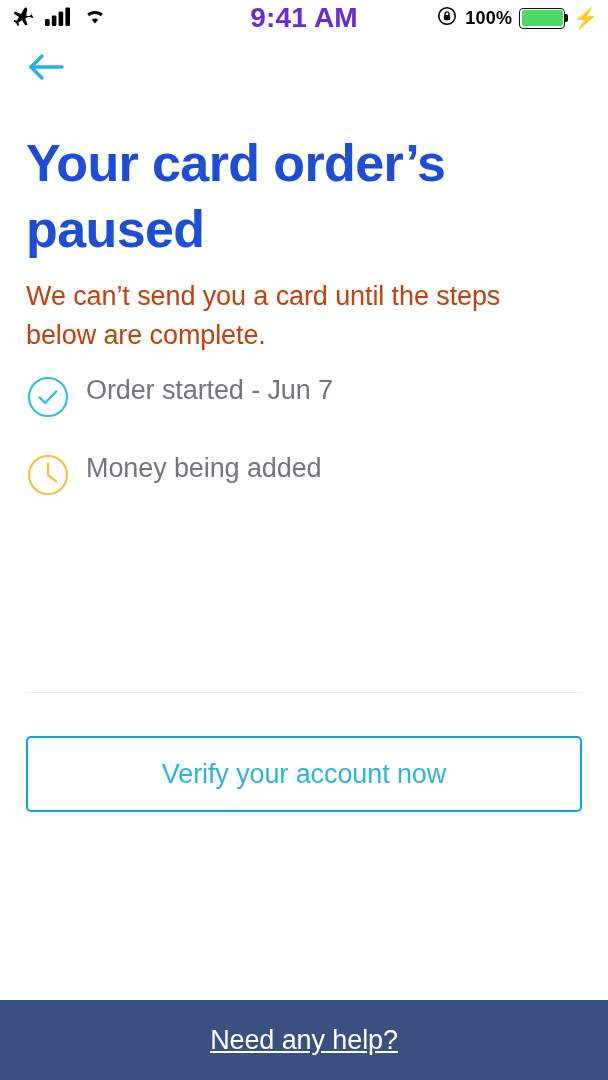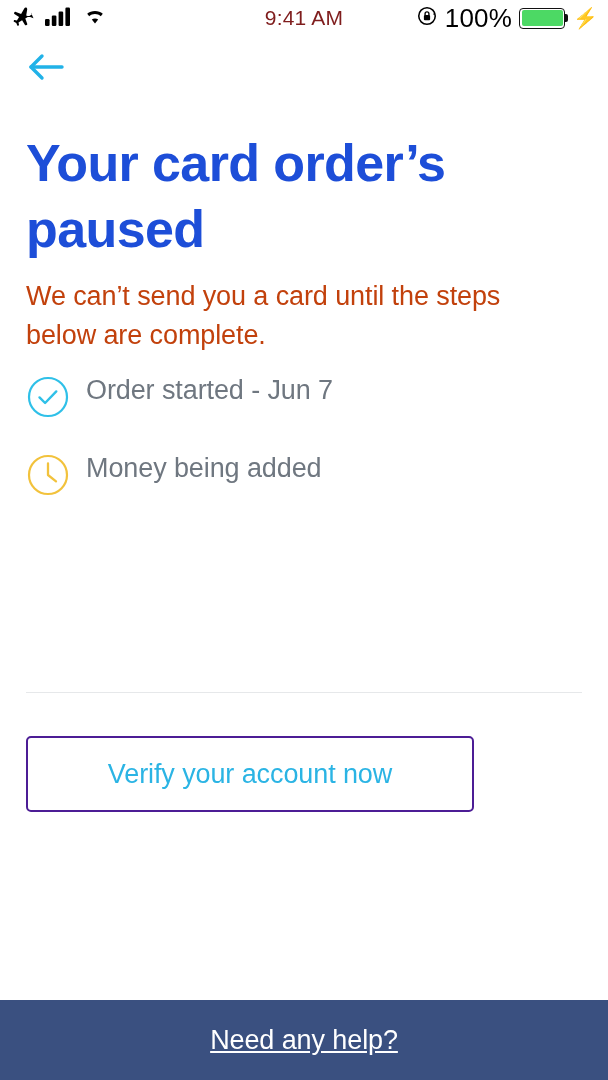--- a/index.html
+++ b/index.html
@@ -13,22 +13,22 @@
 
   
   .statusbar {
     position:absolute; top:0; left:0; width:608px; height:36px;
     display:flex; align-items:center; background:#fff;
   }
   .sb-left { position:absolute; left:12px; top:0; height:36px; display:flex; align-items:center; gap:9px; }
   .sb-center { position:absolute; left:0; width:608px; text-align:center; top:0; height:36px;
                display:flex; align-items:center; justify-content:center; }
   .sb-right { position:absolute; right:10px; top:0; height:36px; display:flex; align-items:center; gap:7px; }
-  .sb-time { font-size:21px; font-weight:400; color:#7f1d1d; letter-spacing:.2px; }
-  .sb-pct  { font-size:26px; font-weight:400; color:#000; letter-spacing:.2px; }
+  .sb-time { font-size:28px; font-weight:700; color:#6d28d9; letter-spacing:.2px; }
+  .sb-pct  { font-size:18px; font-weight:700; color:#000; letter-spacing:.2px; }
   .battery {
     position:relative; width:46px; height:21px; border:1.6px solid #111; border-radius:4px;
     padding:1.6px; display:flex; align-items:center;
   }
   .battery .fill { background:#4CD964; width:100%; height:100%; border-radius:2px; }
   .battery .nub {
     position:absolute; right:-4px; top:50%; transform:translateY(-50%);
     width:3px; height:8px; background:#111; border-radius:0 2px 2px 0;
   }
   .bolt { font-size:20px; color:#000; line-height:1; margin-left:1px; }
@@ -59,22 +59,22 @@
   .step-label {
     font-size:27px; font-weight:400; color:#6F7780; letter-spacing:-0.1px;
   }
   .step-label.muted { color:#8E959C; }
 
   .divider {
     position:absolute; left:26px; top:692px; width:556px; height:1px; background:#E6E8EA;
   }
 
   .cta {
-    position:absolute; left:26px; top:736px; width:448px; height:76px;
-    border:2px solid #4c1d95; border-radius:5px; background:#fff;
+    position:absolute; left:26px; top:736px; width:556px; height:76px;
+    border:2px solid #0ea5e9; border-radius:5px; background:#fff;
     display:flex; align-items:center; justify-content:center; cursor:pointer;
   }
   .cta-label { font-size:27px; color:#2BB4E4; font-weight:400; letter-spacing:-0.1px; }
 
   .footer {
     position:absolute; left:0; top:1000px; width:608px; height:80px;
     background:#3A5080; display:flex; align-items:center; justify-content:center; cursor:pointer;
   }
   .footer-label { font-size:27px; color:#FFFFFF; font-weight:400; letter-spacing:-0.1px;text-decoration:underline; }
 </style>

